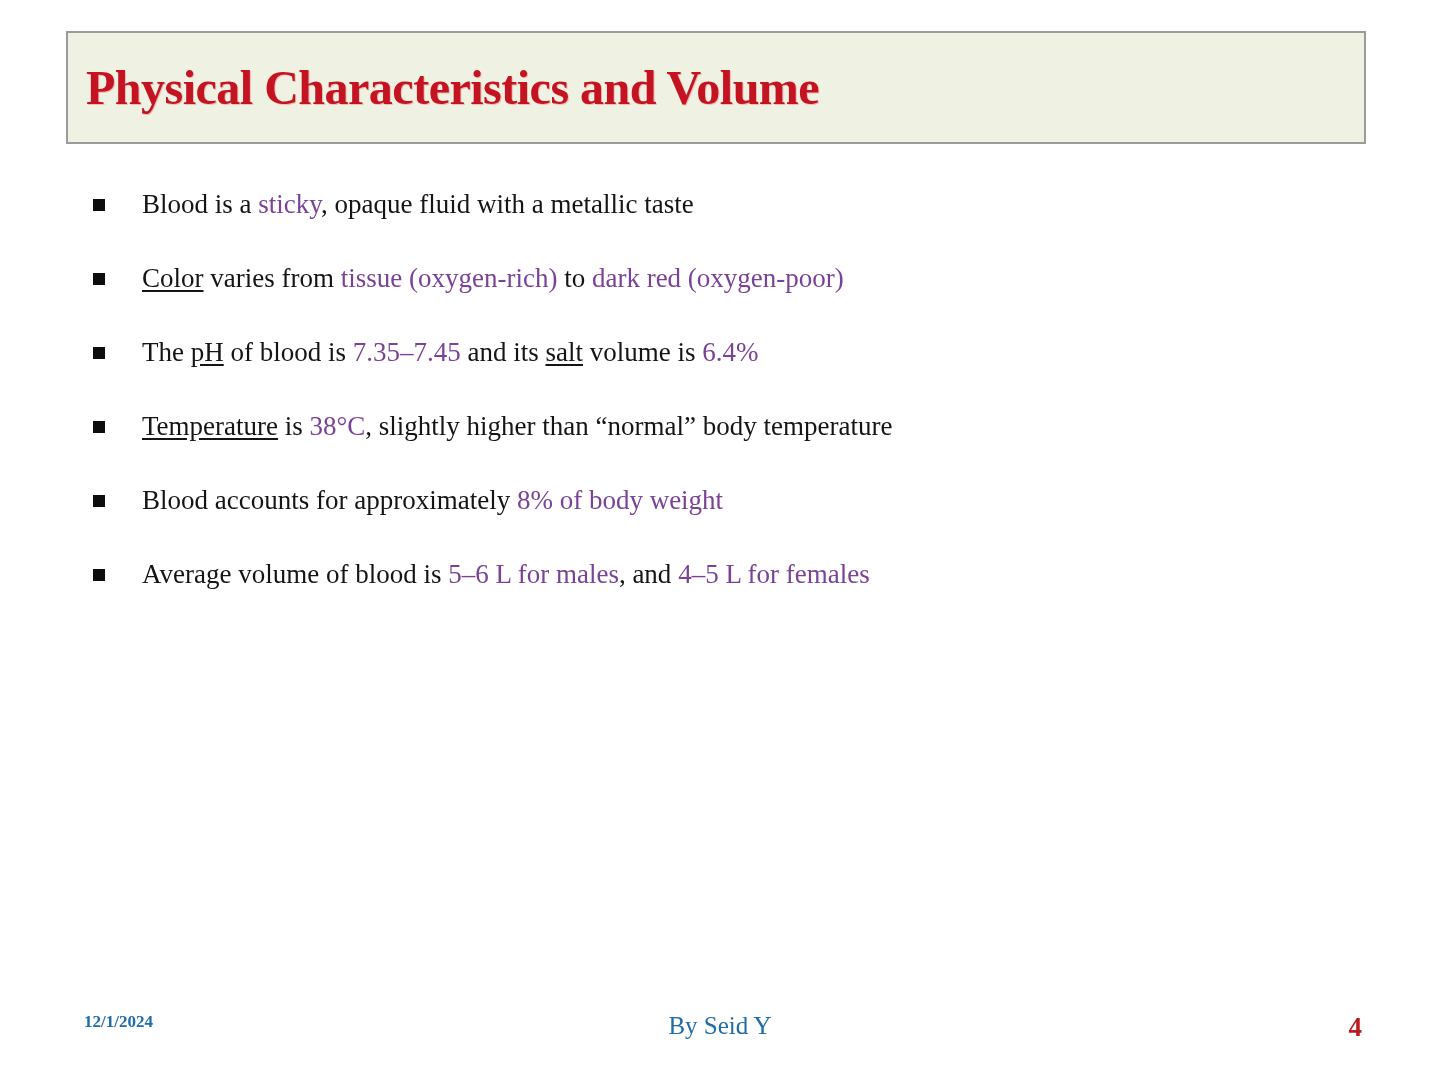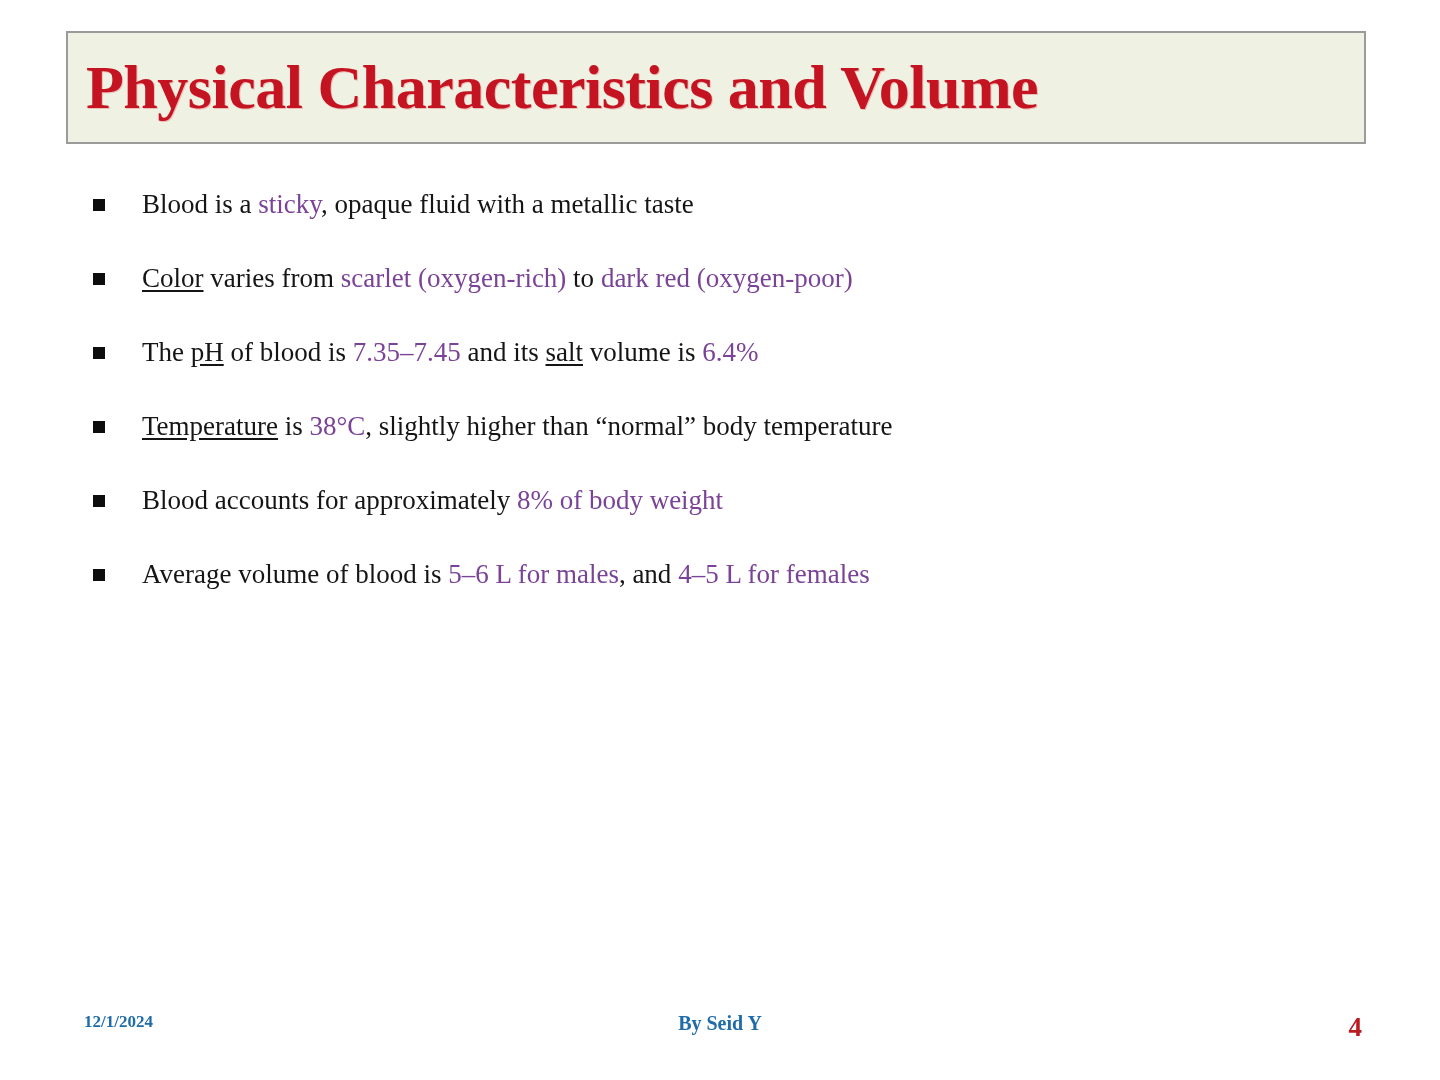--- a/index.html
+++ b/index.html
@@ -35,21 +35,21 @@
     border: 2px solid #9b9b9b;
     box-sizing: border-box;
   }
   #title-text {
     position: absolute;
     left: 18px;
     top: 50%;
     transform: translateY(-50%);
     font-family: "Liberation Serif", "DejaVu Serif", serif;
     font-weight: bold;
-    font-size: 62px;
+    font-size: 48px;
     line-height: 1.05;
     letter-spacing: -0.5px;
     color: #c41422;
     text-shadow: 1px 1px 0 rgba(235,170,170,0.75);
     white-space: nowrap;
   }
 
   
   #body-list {
     position: absolute;
@@ -101,22 +101,22 @@
     font-weight: bold;
     color: #1f6ca8;
     font-family: "Liberation Serif", "DejaVu Serif", serif;
   }
   #footer-author {
     position: absolute;
     left: 0;
     top: 0;
     width: 1440px;
     text-align: center;
-    font-size: 20px;
-    font-weight: bold;
+    font-size: 25px;
+    font-weight: normal;
     color: #1f6ca8;
     font-family: "Liberation Serif", "DejaVu Serif", serif;
   }
   #footer-page {
     position: absolute;
     right: 78px;
     top: 0;
     font-size: 27px;
     font-weight: bold;
     color: #bb1a20;
@@ -135,21 +135,21 @@
   <div id="body-list">
 
     <div class="bullet-row">
       <span class="bullet-marker"></span>
       <span class="bullet-text"><span>Blood is a </span><span class="rp">sticky</span><span>, opaque fluid with a metallic taste</span></span>
     </div>
 
 
     <div class="bullet-row">
       <span class="bullet-marker"></span>
-      <span class="bullet-text"><span class="ru">Color</span><span> varies from </span><span class="rp">scarlet (oxygen-rich)</span><span> to </span><span class="rp">dark red (oxygen-poor)</span></span>
+      <span class="bullet-text"><span class="ru">Color</span><span> varies from </span><span class="rp">tissue (oxygen-rich)</span><span> to </span><span class="rp">dark red (oxygen-poor)</span></span>
     </div>
 
     <div class="bullet-row">
       <span class="bullet-marker"></span>
       <span class="bullet-text"><span>The </span><span class="ru">pH</span><span> of blood is </span><span class="rp">7.35–7.45</span><span> and its </span><span class="ru">salt</span><span> volume is </span><span class="rp">6.4%</span></span>
     </div>
 
     <div class="bullet-row">
       <span class="bullet-marker"></span>
       <span class="bullet-text"><span class="ru">Temperature</span><span> is </span><span class="rp">38°C</span><span>, slightly higher than “normal” body temperature</span></span>

